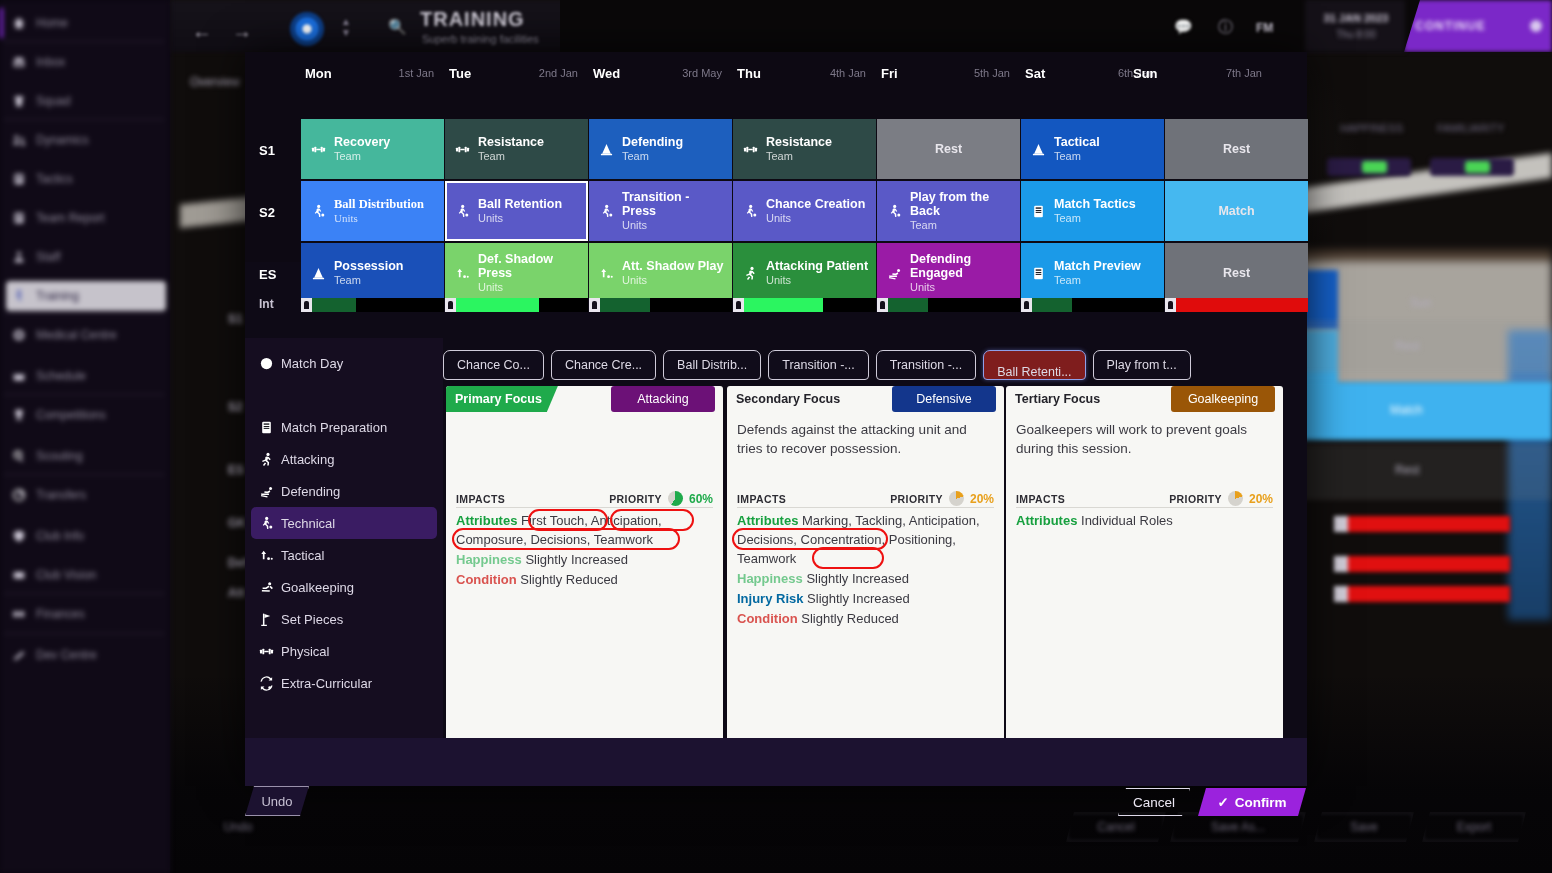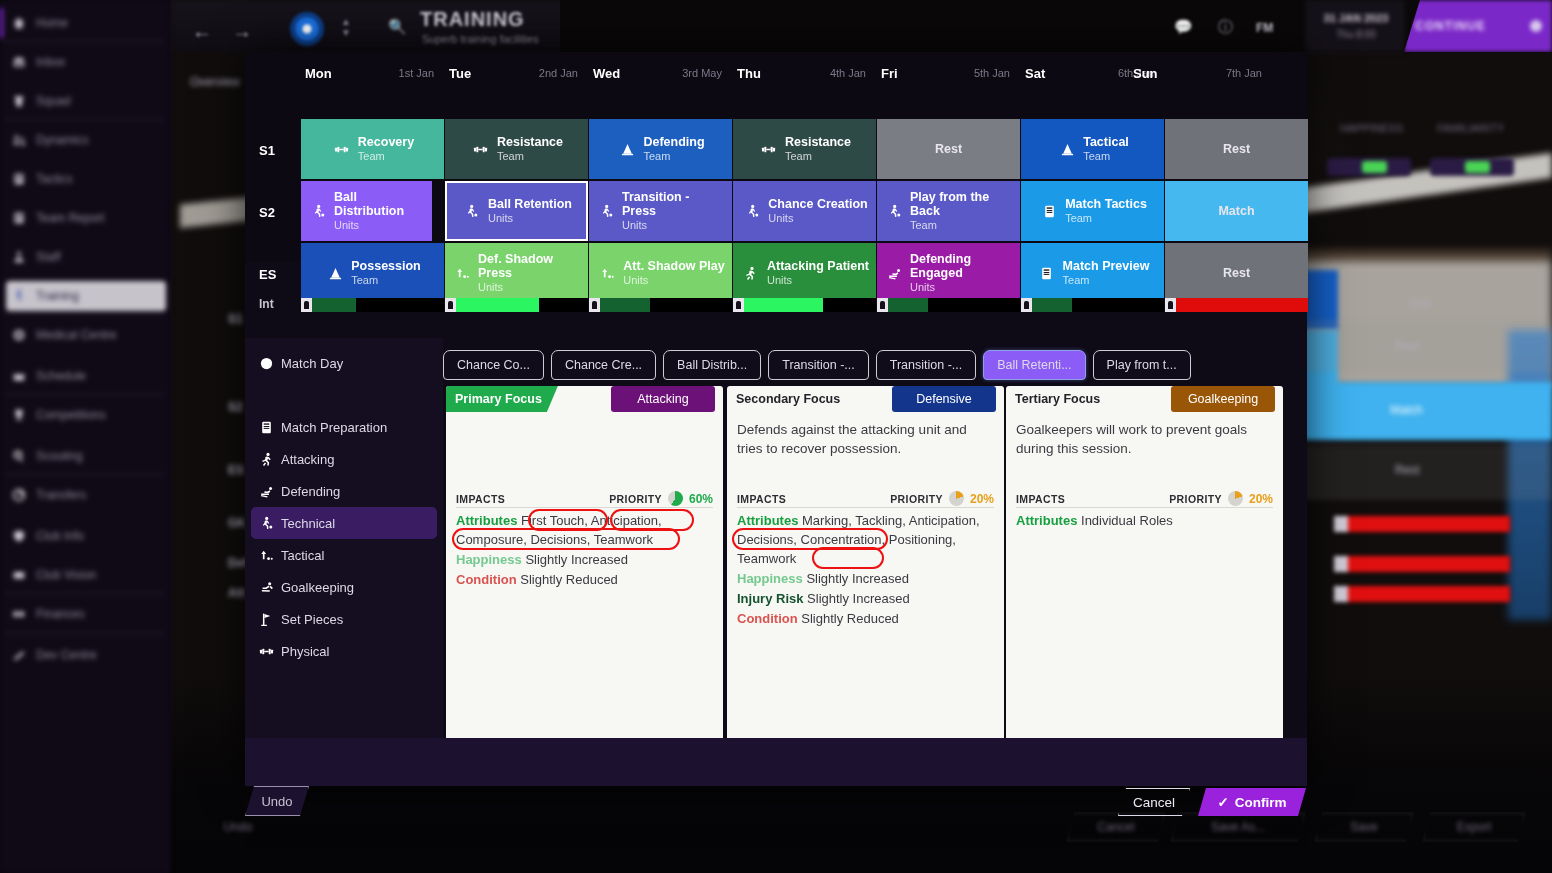--- a/index.html
+++ b/index.html
@@ -135,21 +135,21 @@
   .day-name { color: #ffffff; font-size: 13px; font-weight: bold; }
   .day-date { color: #7d7889; font-size: 11px; }
 
   
   .row-lbl {
     position: absolute; left: 14px; width: 42px; color: #fff; font-size: 13px; font-weight: bold;
     display: flex; align-items: center; justify-content: flex-start;
   }
   .cell {
     position: absolute; display: flex; align-items: center; gap: 7px;
-    padding: 0 6px 0 8px; overflow: hidden; justify-content: center;
+    padding: 0 6px 0 8px; overflow: hidden;
   }
   .cell .cico { width: 18px; min-width: 18px; display: flex; justify-content: center; align-items: center; }
   .cell .ctxt { display: flex; flex-direction: column; justify-content: center; }
   .cell .ctitle { color: #fff; font-weight: bold; font-size: 12.5px; line-height: 14px; }
   .cell .csub { color: rgba(255,255,255,.76); font-size: 11px; line-height: 13px; margin-top: 1px; }
   .cell.center { justify-content: center; padding: 0; }
   .cell.center .ctitle { color: #e8e6ec; }
   .cell.sel { outline: 2px solid #ffffff; outline-offset: -2px; }
 
   
@@ -167,21 +167,21 @@
   .int-fill { height: 14px; }
 
   
   .tabstrip { position: absolute; left: 198px; top: 298px; height: 32px; display: flex; gap: 7px; }
   .tab {
     height: 30px; padding: 0 13px; display: flex; align-items: center; justify-content: center;
     color: #dedae6; font-size: 12.5px; white-space: nowrap;
     border: 1px solid #cfcbd9; background: #100c1a;
     border-radius: 7px 7px 4px 4px;
   }
-  .tab.active { border-color: #8f9fe8; background: #8b5cf6; box-shadow: 0 0 4px rgba(120,140,240,.45); }
+  .tab.active { border-color: #8f9fe8; background: #7f1d1d; box-shadow: 0 0 4px rgba(120,140,240,.45); align-items: flex-end; }
 
   
   .cat-list { position: absolute; left: 0; top: 286px; width: 198px; bottom: 0; background: #150d20; }
   .cat {
     position: absolute; left: 6px; width: 186px; height: 32px; display: flex; align-items: center;
     border-radius: 5px;
   }
   .cat .cic { width: 30px; display: flex; justify-content: center; color: #fff; font-size: 14px; }
   .cat .clb { color: #ded9e7; font-size: 13px; }
   .cat.active { background: #3a1c63; }
@@ -210,21 +210,21 @@
   }
   .impacts-hdr .ih-l { color: #2d2c33; font-size: 10.5px; font-weight: bold; letter-spacing: .4px; }
   .impacts-hdr .ih-r { margin-left: auto; display: flex; align-items: center; gap: 6px; }
   .impacts-hdr .ih-p { color: #2d2c33; font-size: 10.5px; font-weight: bold; letter-spacing: .4px; }
   .pie { width: 15px; height: 15px; border-radius: 50%; background: #d5d3cd; position: relative; }
   .pie-pct { font-size: 12px; font-weight: bold; }
   .impacts-body { position: absolute; left: 10px; right: 10px; top: 124px; font-size: 13px; line-height: 19px; color: #3b3a42; }
   .imp-key { font-weight: bold; }
   .k-attr { color: #17a03f; }
   .k-happy { color: #74c98e; }
-  .k-injury { color: #14532d; }
+  .k-injury { color: #0369a1; }
   .k-cond { color: #d9534f; }
   .imp-line { margin-top: 1px; }
 
   
   .annot {
     position: absolute; border: 2.5px solid #ee1111; border-radius: 11px; pointer-events: none;
   }
 
   
   .modal-foot { position: absolute; left: 0; bottom: 0; width: 100%; height: 48px; background: #1c1230; }
@@ -605,21 +605,21 @@
           <span class="ctxt">
             <span class="ctitle">Tactical</span>
             <span class="csub">Team</span>
           </span>
         </div>
         <div class="cell center" style="left: 920px; top: 67px; width: 143px; height: 60px; background: rgb(111, 114, 121);">
           <span class="ctxt">
             <span class="ctitle">Rest</span>
           </span>
         </div>
-        <div class="cell" style="left: 56px; top: 129px; width: 131px; height: 60px; background: #8b5cf6;">
+        <div class="cell" style="left: 56px; top: 129px; width: 143px; height: 60px; background: #3b82f6; font-family: Liberation Serif, serif;">
           <span class="cico">
             <svg width="15" height="15" viewBox="0 0 16 16" fill="#fff">
               <circle cx="8.2" cy="2.6" r="1.7"></circle>
               <path d="M7.4 4.6 l1.9 .4 1.6 2.6 -1.2 .7 -1.2-1.8 -.5 2.2 1.8 1.6 .3 3.4 -1.5 .1 -.4-2.9 -2.4-2.1 .2-3.2z"></path>
               <path d="M6.1 7.1 L4 9.6 l1 .9 2.1-2.3z"></path>
               <circle cx="12.6" cy="11.6" r="1.6"></circle>
             </svg>
           </span>
           <span class="ctxt">
             <span class="ctitle">Ball Distribution</span>
@@ -932,20 +932,30 @@
           <span class="cic">
             <svg width="15" height="15" viewBox="0 0 16 16" fill="#fff">
               <rect x="1" y="6" width="2.4" height="4" rx=".6"></rect>
               <rect x="3.6" y="5" width="2" height="6" rx=".6"></rect>
               <rect x="5.6" y="7.2" width="4.8" height="1.6"></rect>
               <rect x="10.4" y="5" width="2" height="6" rx=".6"></rect>
               <rect x="12.6" y="6" width="2.4" height="4" rx=".6"></rect>
             </svg>
           </span>
           <span class="clb">Physical</span>
+        </div>
+        <div class="cat" style="top: 329px;">
+          <span class="cic">
+            <svg width="15" height="15" viewBox="0 0 16 16" fill="#fff">
+              <path d="M3 5.8 A5 5 0 0 1 11.6 3.4 L10.2 4.9 H14 V1.2 l-1.2 1.2 A6.6 6.6 0 0 0 1.6 6z"></path>
+              <path d="M13 10.2 A5 5 0 0 1 4.4 12.6 L5.8 11.1 H2 v3.7 l1.2-1.2 A6.6 6.6 0 0 0 14.4 10z"></path>
+              <circle cx="11.4" cy="12.4" r="1.5"></circle>
+            </svg>
+          </span>
+          <span class="clb">Extra-Curricular</span>
         </div>
       </div>
 
     <div class="panel" id="panel0" style="left:201px">
       <div class="panel-head">
         <div class="panel-flag" style="background: rgb(31, 170, 75);">Primary Focus</div>
         <div class="panel-chip" style="background: rgb(108, 17, 119);">Attacking</div>
       </div>
       <div class="impacts-hdr">
         <span class="ih-l">IMPACTS</span>

